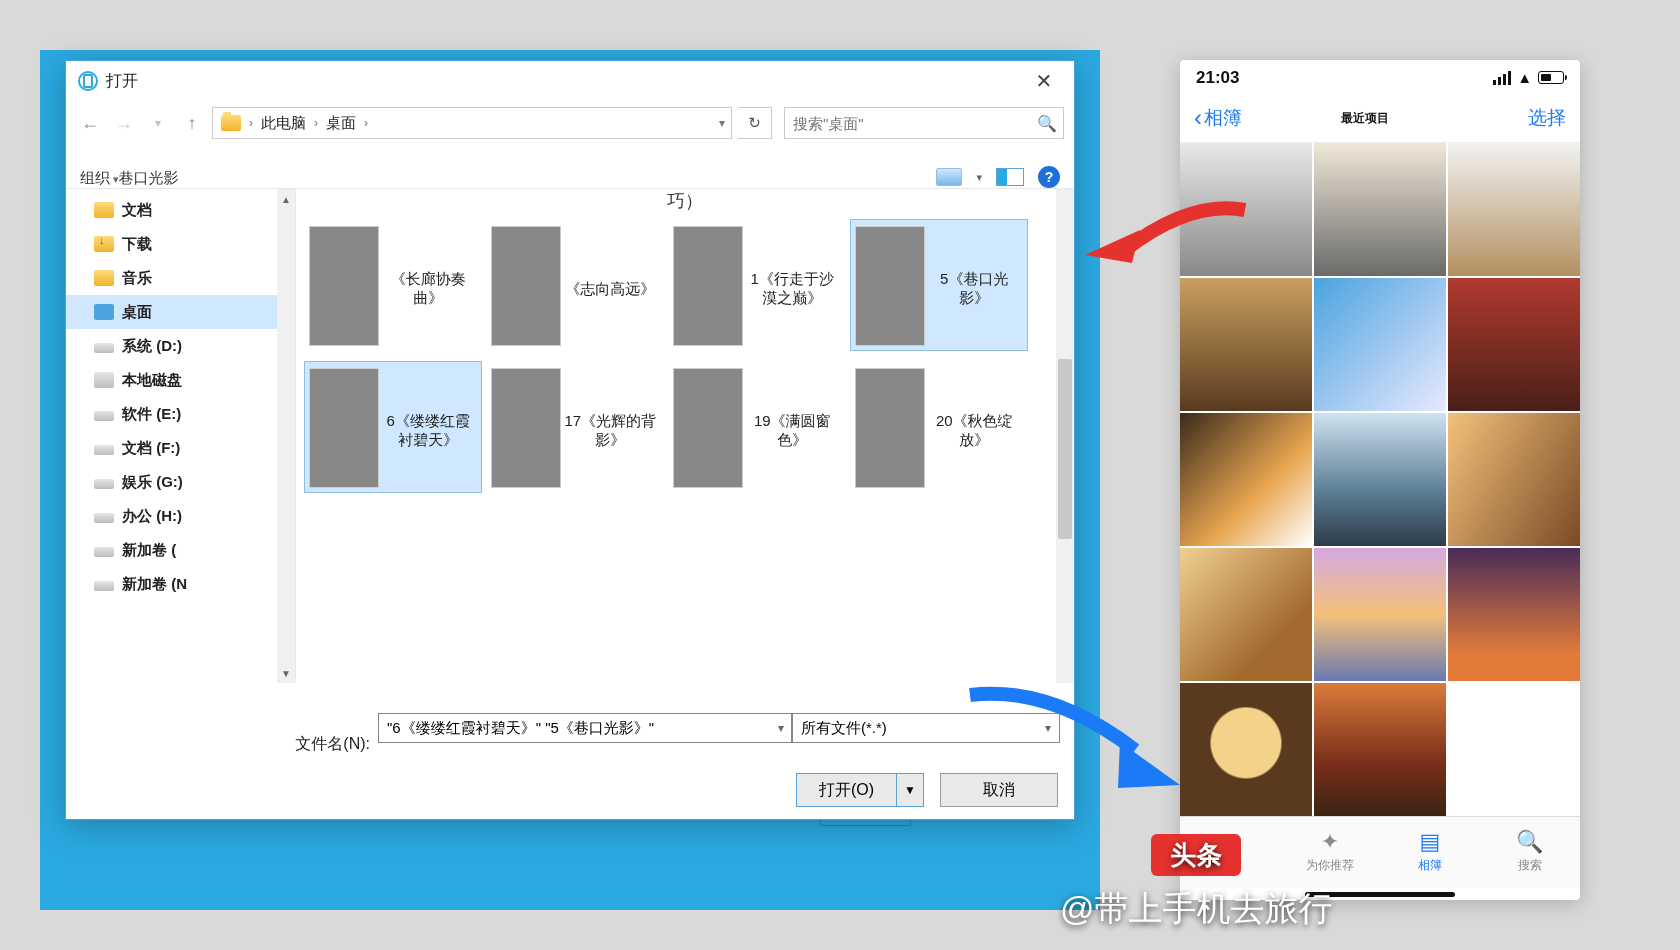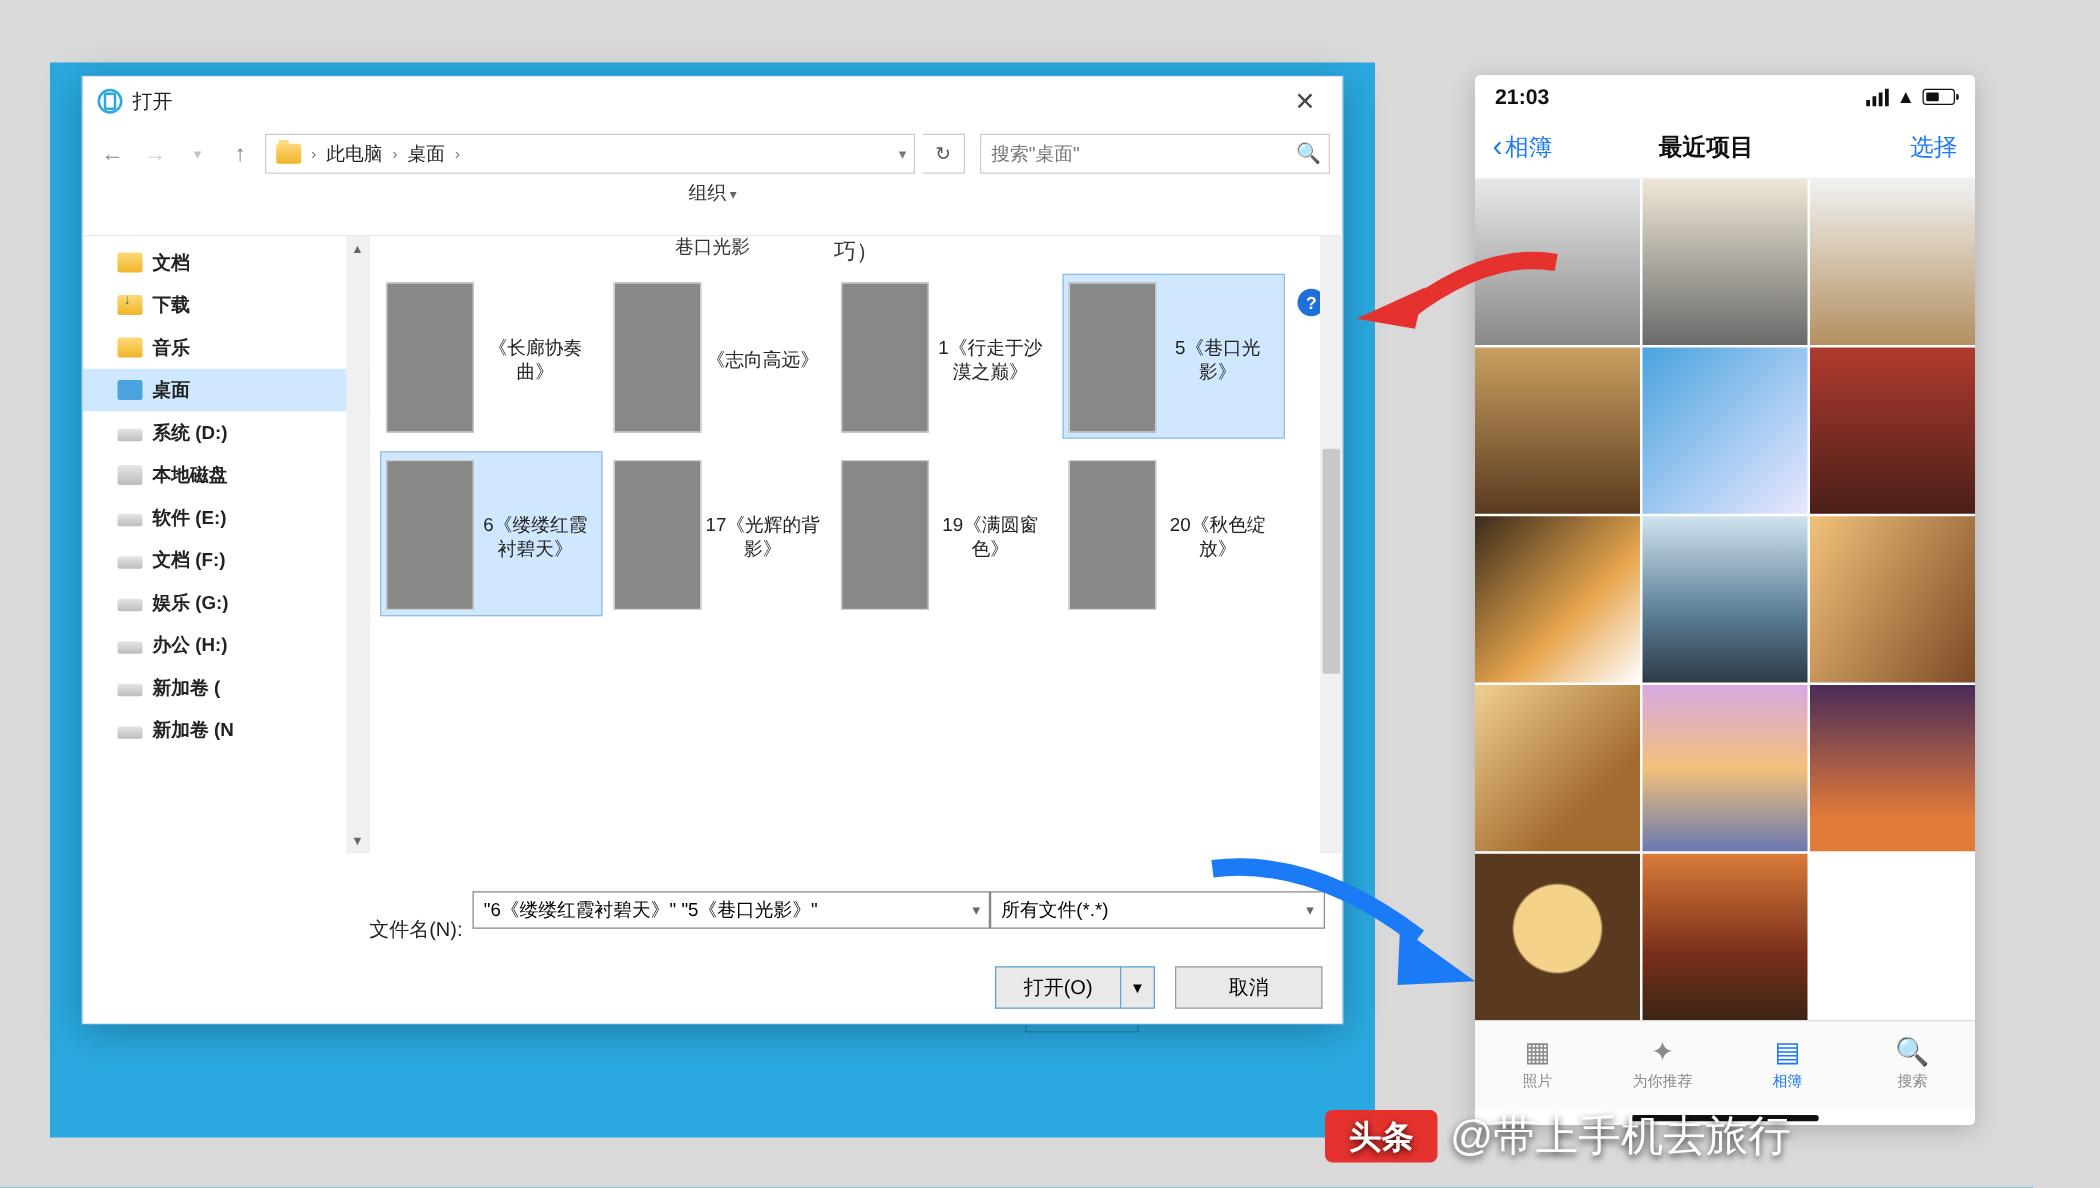--- a/index.html
+++ b/index.html
@@ -30,21 +30,21 @@
   .breadcrumb .folder-ico::before { content: ""; position: absolute; left: 2px; top: -3px; width: 8px; height: 4px; background: #ffd97a; border-radius: 1px 1px 0 0; }
   .crumb { padding: 0 6px; font-size: 15px; color: #222; }
   .crumb-sep { color: #777; font-size: 12px; padding: 0 2px; }
   .refresh-btn { width: 34px; height: 32px; border: 1px solid #ccc; border-left: none; display: flex; align-items: center; justify-content: center; font-size: 15px; color: #555; }
   .search {
     width: 280px; height: 32px; border: 1px solid #ccc; margin-left: 6px; display: flex; align-items: center;
   }
   .search input { flex: 1; border: none; outline: none; font-size: 15px; padding: 0 8px; color: #666; }
   .search-btn { width: 32px; height: 100%; display: flex; align-items: center; justify-content: center; color: #666; font-size: 16px; }
 
-  .toolbar { display: flex; align-items: center; height: 44px; padding: 0 14px; border-bottom: 1px solid #e8e8e8; gap: 24px; font-size: 15px; color: #333; flex-direction: column; }
+  .toolbar { display: flex; align-items: flex-end; height: 44px; padding: 0 14px; border-bottom: 1px solid #e8e8e8; font-size: 15px; color: #333; }
   .toolbar .drop::after { content: " ▾"; font-size: 11px; color: #666; }
   .toolbar-right { margin-left: auto; display: flex; align-items: center; gap: 14px; }
   .view-ico { width: 26px; height: 18px; background: linear-gradient(#cfe8ff,#7ab8ea); border: 1px solid #9bbcd9; border-radius: 2px; }
   .panel-ico { width: 28px; height: 18px; border: 1px solid #5aa3d8; display: flex; }
   .panel-ico::before { content: ""; width: 10px; background: #2aa9e0; }
   .panel-ico::after { content: ""; flex: 1; background: #fff; }
   .help-ico { width: 22px; height: 22px; border-radius: 50%; background: #1e6fd9; color: #fff; display: flex; align-items: center; justify-content: center; font-size: 14px; font-weight: bold; }
 
   .body { display: flex; height: 494px; }
   .sidebar { width: 230px; border-right: 1px solid #e8e8e8; padding: 4px 0; overflow: hidden; position: relative; }
@@ -97,40 +97,40 @@
   .sig { display: flex; gap: 2px; align-items: flex-end; }
   .sig i { width: 3px; background: #111; }
   .sig i:nth-child(1){height:5px} .sig i:nth-child(2){height:8px} .sig i:nth-child(3){height:11px} .sig i:nth-child(4){height:14px}
   .wifi { margin: 0 6px; font-size: 15px; }
   .batt { width: 26px; height: 13px; border: 1.5px solid #111; border-radius: 3px; position: relative; }
   .batt::after { content: ""; position: absolute; right: -4px; top: 3px; width: 2.5px; height: 5px; background: #111; border-radius: 0 2px 2px 0; }
   .batt::before { content: ""; position: absolute; left: 1.5px; top: 1.5px; width: 10px; height: 7px; background: #111; border-radius: 1px; }
 
   .ph-nav { height: 48px; display: flex; align-items: center; padding: 0 14px; border-bottom: .5px solid #eee; }
   .ph-back { color: #1b7af5; font-size: 19px; display: flex; align-items: center; gap: 2px; }
-  .ph-title { flex: 1; text-align: center; font-size: 19px; font-weight: 600; color: #111; margin-left: -40px; }
+  .ph-title { flex: 1; text-align: center; font-size: 12px; font-weight: 600; color: #111; margin-left: -40px; }
   .ph-action { color: #1b7af5; font-size: 19px; }
 
   .ph-grid { flex: 1; display: grid; grid-template-columns: repeat(3, 1fr); grid-auto-rows: 133px; gap: 2px; background: #fff; }
   .ph-cell { background: #777; }
   .ph-cell.pad { background: #fff; }
 
   .ph-tab { height: 74px; border-top: .5px solid #ddd; display: flex; background: #fafafa; }
   .ph-tab-item { flex: 1; display: flex; flex-direction: column; align-items: center; justify-content: center; gap: 3px; color: #8a8a8a; font-size: 12px; }
   .ph-tab-item.active { color: #1b7af5; }
   .ph-tab-ico { width: 28px; height: 24px; display: flex; align-items: center; justify-content: center; font-size: 22px; }
   .home-ind { height: 12px; display: flex; justify-content: center; align-items: center; }
   .home-ind::before { content: ""; width: 150px; height: 5px; background: #111; border-radius: 4px; }
 
   
   .arrow-red { position: absolute; left: 1070px; top: 195px; width: 180px; height: 120px; pointer-events: none; }
   .arrow-blue { position: absolute; left: 960px; top: 680px; width: 230px; height: 130px; pointer-events: none; }
 
   
-  .watermark { position: absolute; left: 1060px; bottom: 18px; display: flex; align-items: center; gap: 10px; color: #fff; text-shadow: 0 2px 6px rgba(0,0,0,.8); font-size: 34px; font-weight: 500; }
+  .watermark { position: absolute; left: 1060px; bottom: 18px; display: flex; align-items: center; gap: 10px; color: #fff; text-shadow: 0 2px 6px rgba(0,0,0,.8); font-size: 34px; font-weight: 500; flex-direction: column; }
   .wm-badge { background: #e6322e; color: #fff; width: 90px; height: 42px; border-radius: 6px; display: flex; align-items: center; justify-content: center; font-size: 26px; font-weight: 700; }
 
   
   .g1{background:linear-gradient(135deg,#3a2b1a,#e8a64f 60%,#fff)}
   .g2{background:linear-gradient(#cfe3ef,#5a7c94 60%,#2e3b46)}
   .g3{background:linear-gradient(120deg,#f2c27a,#7b4a26)}
   .g4{background:linear-gradient(135deg,#f0d090,#a36b2f 70%)}
   .g5{background:linear-gradient(#d7a9e2,#f3c07a 50%,#6a79b0)}
   .g6{background:linear-gradient(#4a2b58,#e27b3a 80%)}
   .g7{background:radial-gradient(circle at 50% 45%,#f5d28a 35%,#5a3a1f 37%)}

